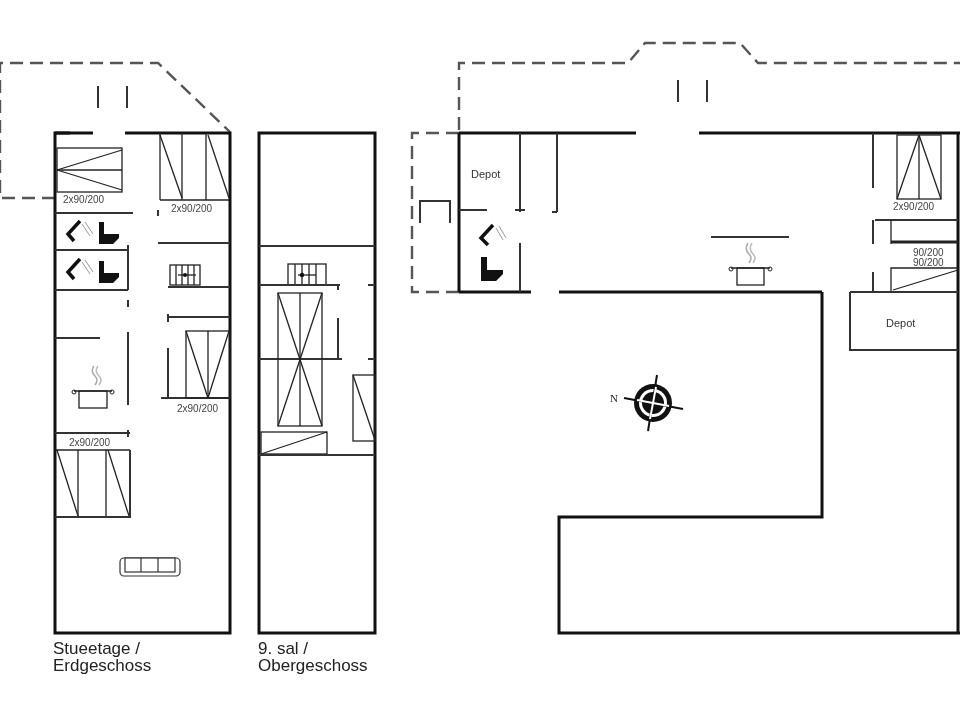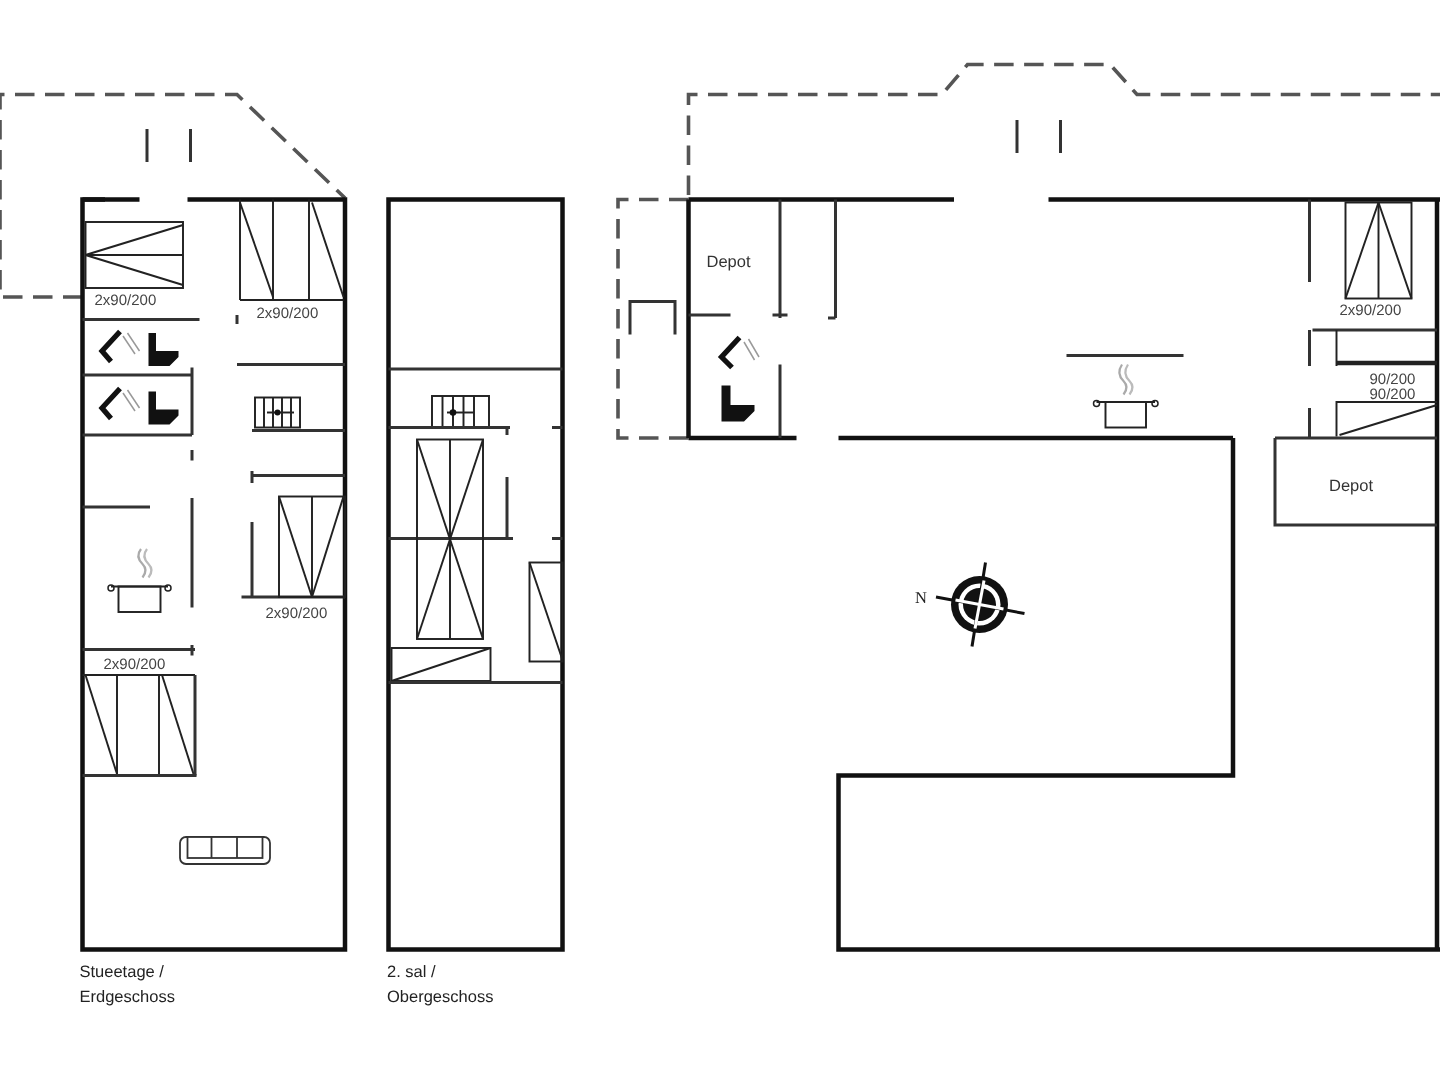--- a/index.html
+++ b/index.html
@@ -4,21 +4,21 @@
 <style>
   html, body { margin: 0; padding: 0; background: #ffffff; }
   body { width: 960px; height: 720px; position: relative; overflow: hidden; font-family: "Liberation Sans", sans-serif; }
   svg { position: absolute; left: 0; top: 0; }
   .wall { stroke: #111; stroke-width: 3; fill: none; }
   .thin { stroke: #222; stroke-width: 1.3; fill: none; }
   .thin2 { stroke: #333; stroke-width: 2; fill: none; }
   .dash { stroke: #555; stroke-width: 2.4; fill: none; stroke-dasharray: 13 7; }
   .label { font-family: "Liberation Sans", sans-serif; font-size: 11px; fill: #333; }
   .label-sm { font-family: "Liberation Sans", sans-serif; font-size: 10px; fill: #444; }
-  .caption { position: absolute; font-size: 11px; color: #222; line-height: 17px; font-family: "Liberation Sans", sans-serif; }
+  .caption { position: absolute; font-size: 17px; color: #222; line-height: 17px; font-family: "Liberation Sans", sans-serif; }
 </style>
 </head>
 <body>
 
 <svg width="960" height="720" viewBox="0 0 960 720">
 
   <g>
 
     <path class="dash" d="M55,198 L0,198 L0,63 L158,63 L230,132"></path>
     <line class="thin2" x1="98" y1="86" x2="98" y2="108"></line>
@@ -245,15 +245,15 @@
       <line x1="637" y1="400" x2="669" y2="406" stroke="#fff" stroke-width="2"></line>
     </g>
   </g>
 </svg>
 
 <div class="caption" style="left:53px; top:640px;">
   <div>Stueetage /</div>
   <div>Erdgeschoss</div>
 </div>
 <div class="caption" style="left:258px; top:640px;">
-  <div>2. sal /</div>
+  <div>9. sal /</div>
   <div>Obergeschoss</div>
 </div>
 
 </body></html>

